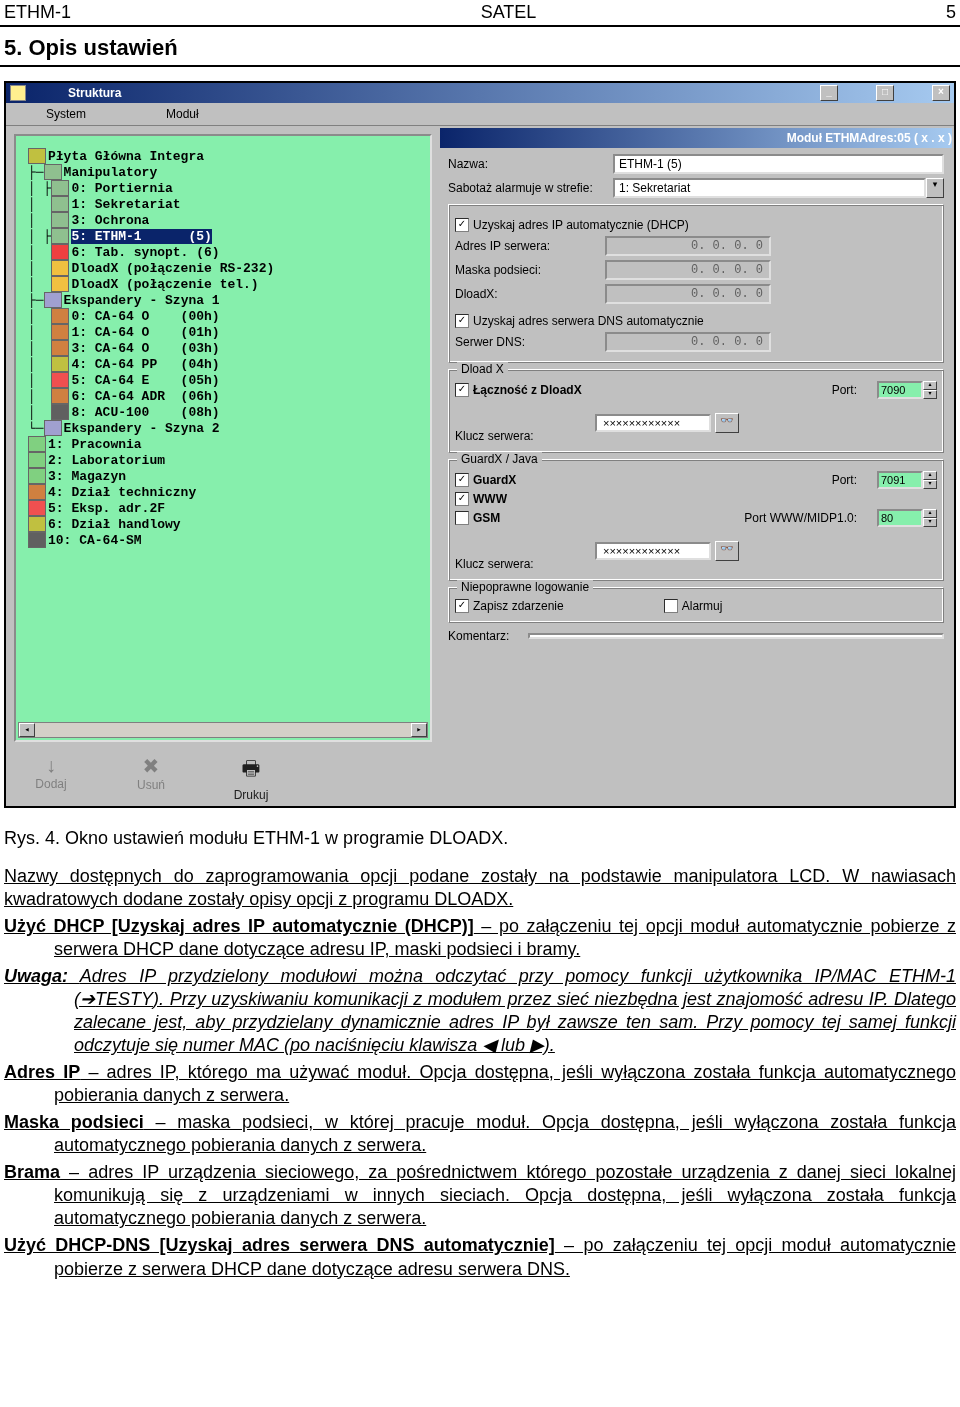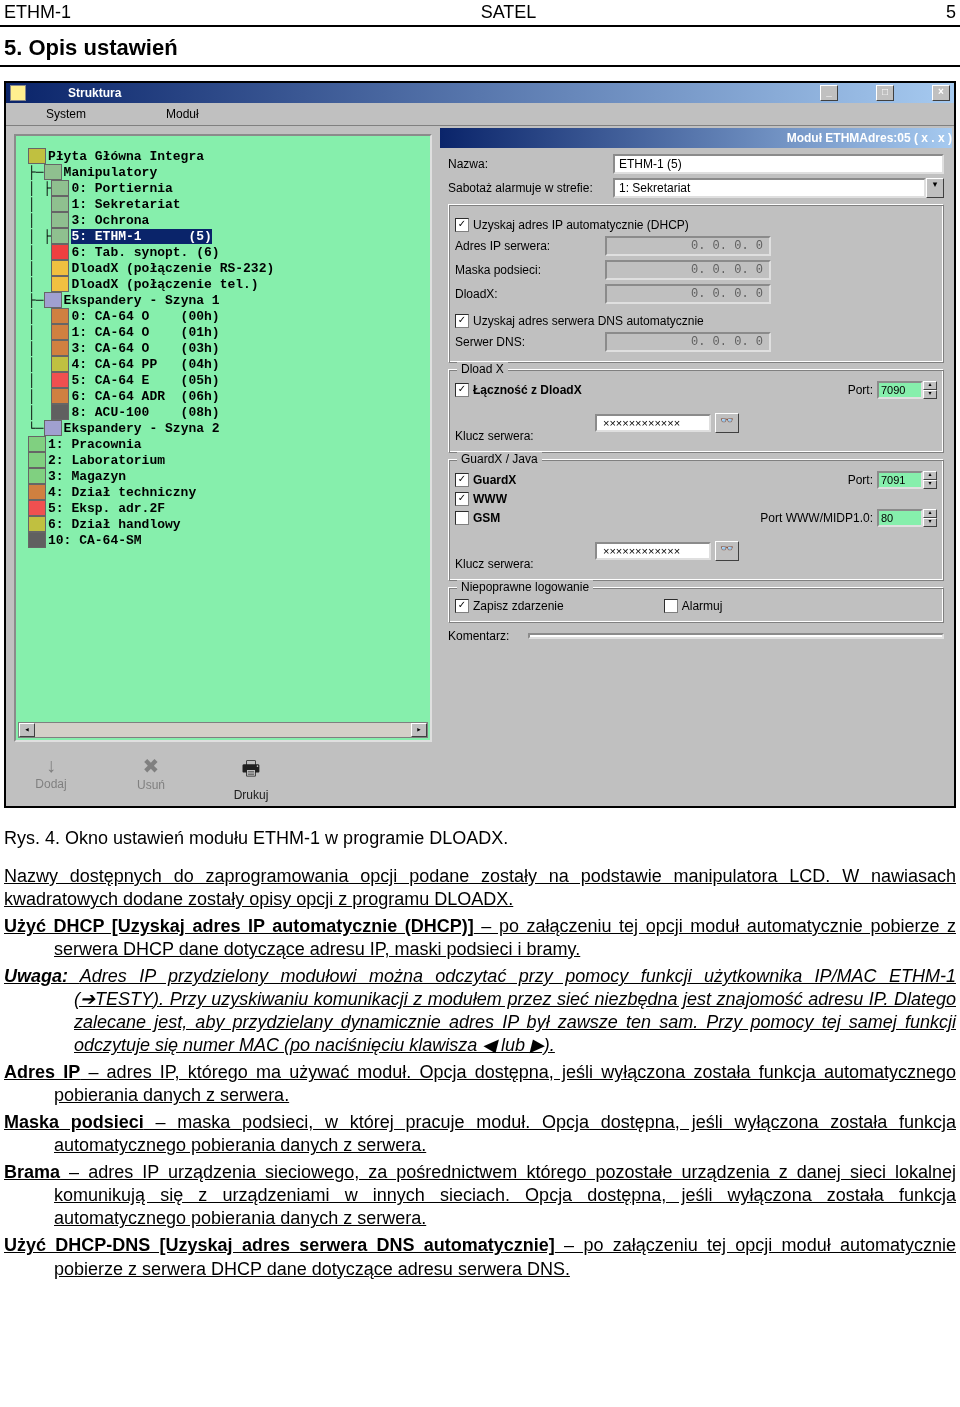--- a/index.html
+++ b/index.html
@@ -178,21 +178,21 @@
   .ip-box {
     background: #c0c0c0; color: #606060;
     border: 2px inset #dfdfdf; padding: 1px 6px;
     font-family: "Courier New", monospace; font-size: 12px;
     width: 150px; text-align: right;
   }
   .sub-row {
     display: flex; align-items: center; margin: 3px 0;
   }
   .sub-row .lab { width: 140px; margin-top: 27px; }
-  .sub-row .right { margin-left: auto; display:flex; align-items:center; gap:4px;}
+  .sub-row .right { margin-left: auto; display:flex; align-items:center; gap:20px;}
   .spin {
     display:flex;
   }
   .spin .s-in { width: 38px; background:#86efac; border:2px inset #dfdfdf; padding:1px 2px; font-size:11px;}
   .spin .s-btns { display:flex; flex-direction:column; }
   .spin .s-btn { width:12px; height:7px; background:#c0c0c0; border:1px solid #fff; border-right-color:#404040; border-bottom-color:#404040; font-size:6px; text-align:center; line-height:5px;}
   .key-in {
     background:#fff; border:2px inset #dfdfdf; padding:1px 6px;
     font-size:11px; width: 100px;
   }

